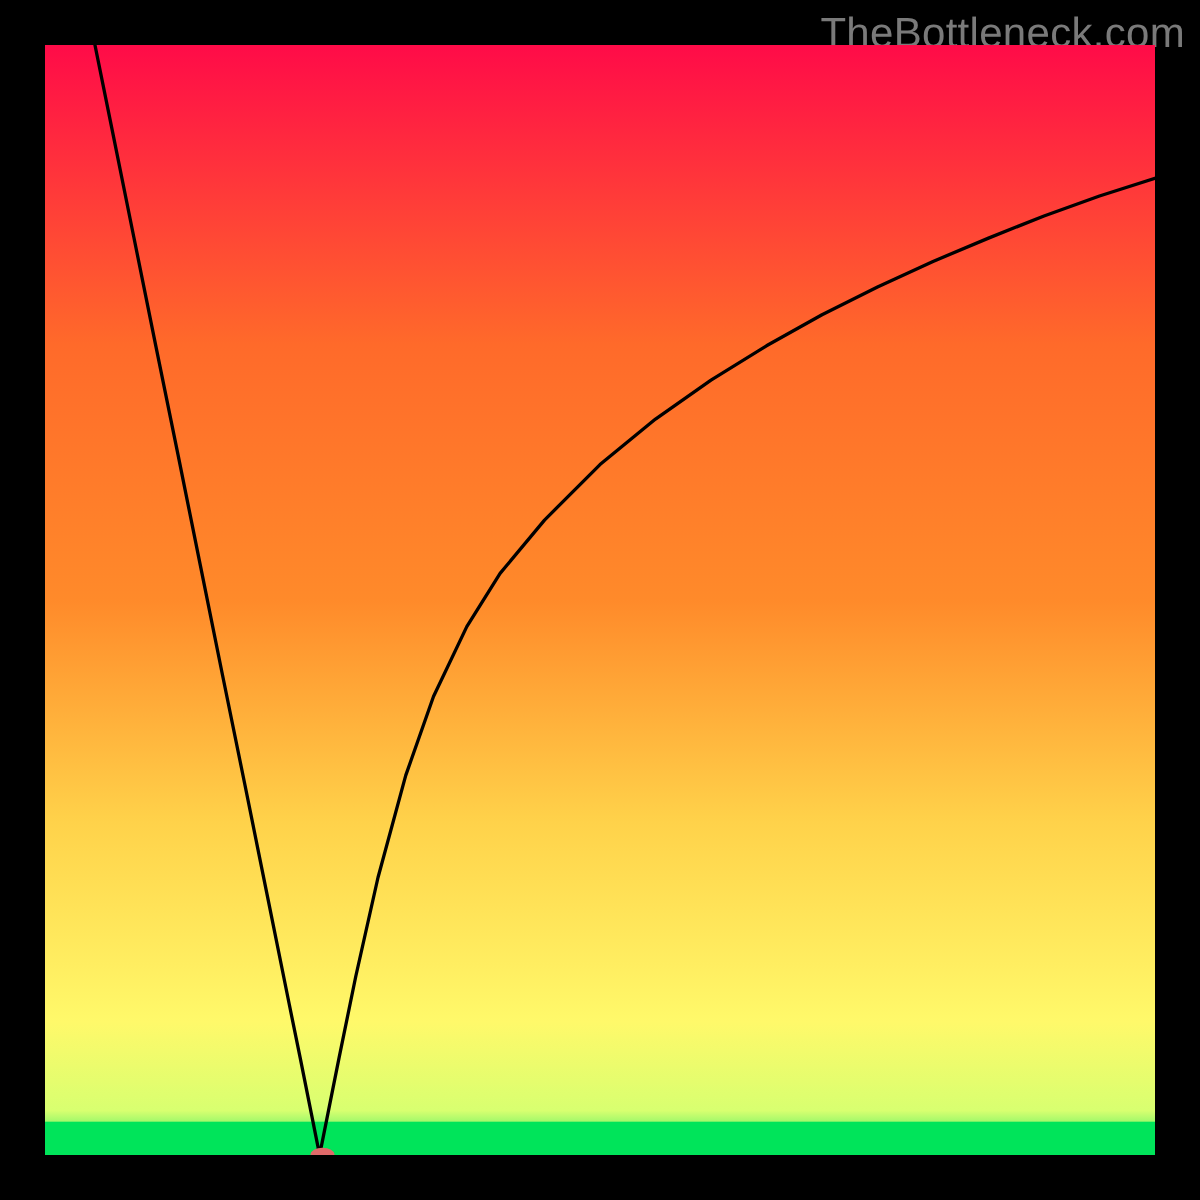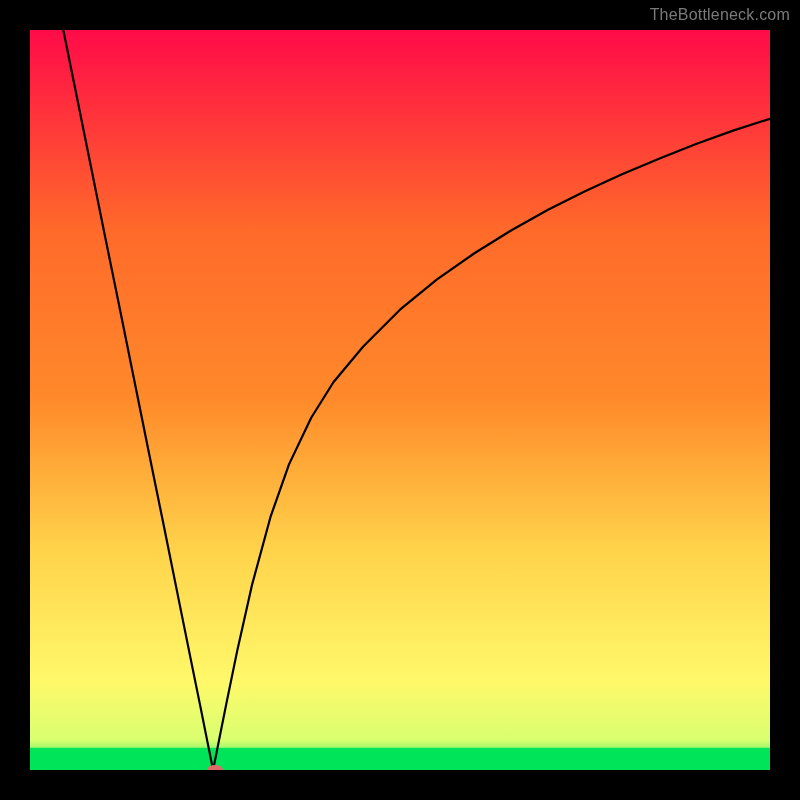--- a/index.html
+++ b/index.html
@@ -24,21 +24,21 @@
     left: 0;
     top: 0;
     width: 740px;
     height: 740px;
   }
   .watermark {
     position: absolute;
     top: 6px;
     right: 10px;
     color: #7a7a7a;
-    font-size: 16px;
+    font-size: 28px;
     font-weight: 500;
     letter-spacing: 0.2px;
   }
   svg { display: block; }
 </style>
 </head>
 <body>
 
 <div class="watermark">TheBottleneck.com</div>
 

